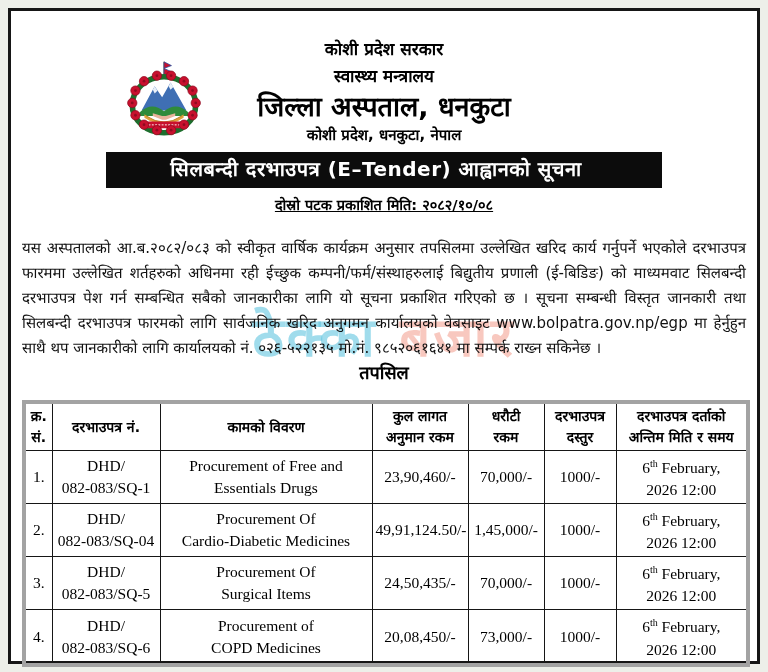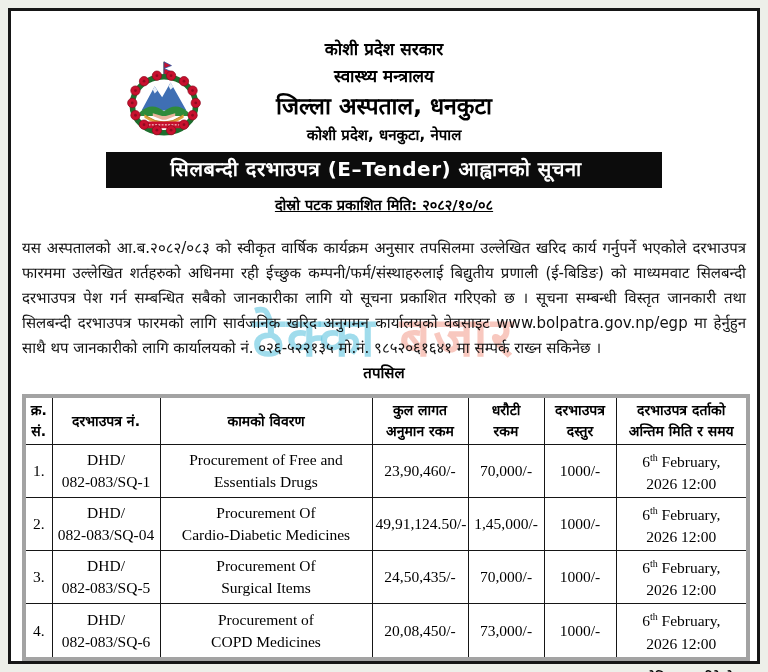--- a/index.html
+++ b/index.html
@@ -22,21 +22,21 @@
     padding:5px 11px 4px 11px;
   }
   
   .masthead { position:relative; text-align:center; }
   .emblem {
     position:absolute; left:92px; top:24px;
     width:100px; height:84px;
   }
   .gov-line1 { font-size:17px; font-weight:bold; line-height:27px;margin-top:20px; }
   .gov-line2 { font-size:17px; font-weight:bold; line-height:27px; }
-  .gov-line3 { font-size:23px; font-weight:bold; line-height:33px;text-align:center; }
+  .gov-line3 { font-size:27px; font-weight:bold; line-height:33px;text-align:center; }
   .gov-line4 { font-size:15px; font-weight:bold; line-height:24px; }
   
   .title-bar {
     margin:5px auto 0 auto;
     width:556px;
     background:#0c0c0c;
     color:#ffffff;
     text-align:center;
     font-size:20px;
     font-weight:bold;
@@ -72,23 +72,23 @@
     letter-spacing:3px;
     line-height:1;
     pointer-events:none;
   }
   .wm-1 { color:rgba(96,196,224,0.60); }
   .wm-2 { color:rgba(242,155,138,0.55); }
   
   .tapsil-heading {
     position:relative; z-index:1;
     text-align:center;
-    font-size:15px;
-    font-weight:bold;
-    margin:1px 0 10px 0;
+    font-size:18px;
+    font-weight:bold;
+    margin:1px 0 16px 0;
     line-height:22px;
   }
   table.tender {
     position:relative; z-index:1;
     width:100%;
     border-collapse:collapse;
     border:4px solid #a3a3a3;
     table-layout:fixed;
   }
   table.tender th, table.tender td {

